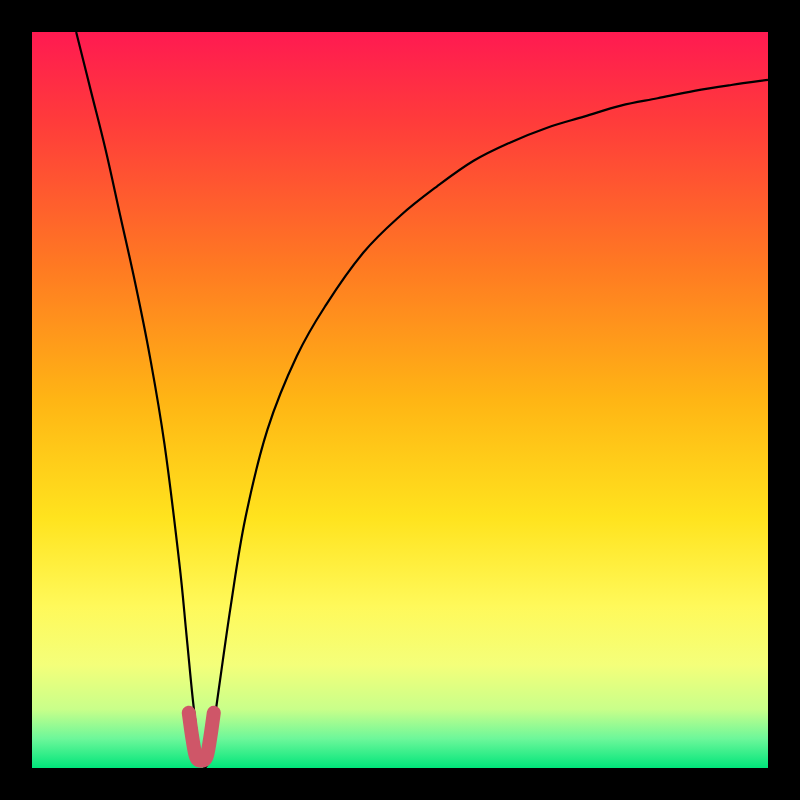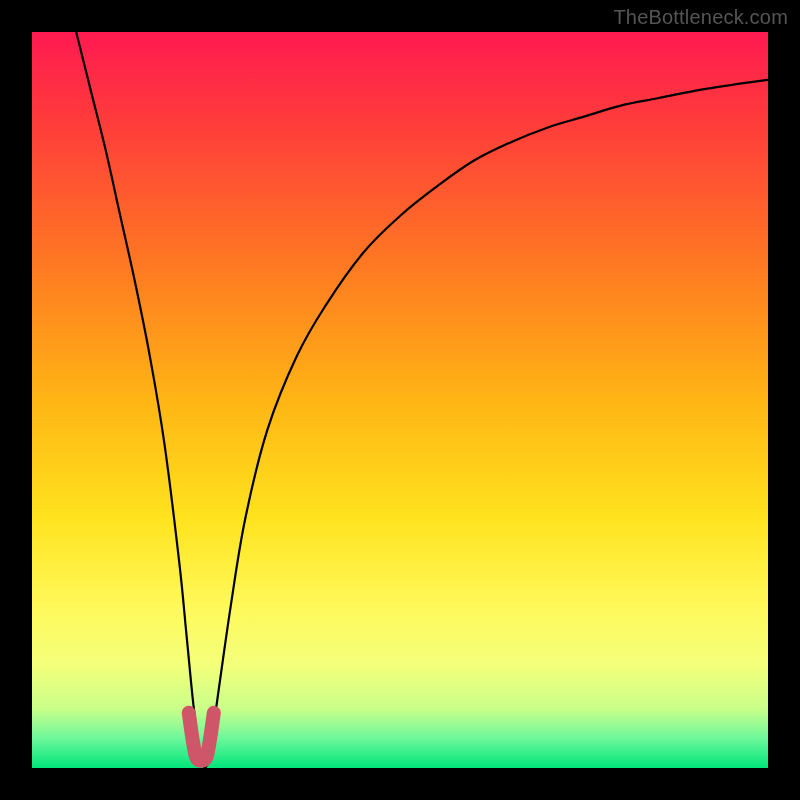--- a/index.html
+++ b/index.html
@@ -87,14 +87,13 @@
       </defs>
       <rect x="0" y="0" width="736" height="736" fill="url(#bg-grad)"></rect>
     </svg>
 
     <svg class="curve-layer" viewBox="0 0 736 736" preserveAspectRatio="none">
       <path id="curve-path" d="M 44.16 0.00 C 46.81 10.60, 53.58 37.68, 58.88 58.88 C 64.18 80.08, 68.30 95.24, 73.60 117.76 C 78.90 140.28, 83.02 160.15, 88.32 184.00 C 93.62 207.85, 97.74 225.07, 103.04 250.24 C 108.34 275.41, 112.46 294.69, 117.76 323.84 C 123.06 352.99, 127.18 375.07, 132.48 412.16 C 137.78 449.25, 143.23 495.48, 147.20 529.92 C 151.17 564.36, 151.91 577.02, 154.56 603.52 C 157.21 630.02, 159.27 654.60, 161.92 677.12 C 164.57 699.64, 166.63 719.37, 169.28 728.64 C 171.93 737.91, 173.99 737.91, 176.64 728.64 C 179.29 719.37, 180.03 704.94, 184.00 677.12 C 187.97 649.30, 193.42 608.52, 198.72 574.08 C 204.02 539.64, 206.82 517.56, 213.44 485.76 C 220.06 453.96, 226.25 426.59, 235.52 397.44 C 244.79 368.29, 254.36 346.36, 264.96 323.84 C 275.56 301.32, 282.48 290.87, 294.40 272.32 C 306.32 253.77, 317.95 236.70, 331.20 220.80 C 344.45 204.90, 354.75 195.92, 368.00 184.00 C 381.25 172.08, 391.55 164.50, 404.80 154.56 C 418.05 144.62, 428.35 136.75, 441.60 128.80 C 454.85 120.85, 465.15 116.36, 478.40 110.40 C 491.65 104.44, 501.95 100.32, 515.20 95.68 C 528.45 91.04, 538.75 88.61, 552.00 84.64 C 565.25 80.67, 575.55 76.91, 588.80 73.60 C 602.05 70.29, 612.35 68.89, 625.60 66.24 C 638.85 63.59, 649.15 61.26, 662.40 58.88 C 675.65 56.50, 685.95 54.98, 699.20 52.99 C 712.45 51.00, 729.38 48.77, 736.00 47.84"></path>
       <path id="marker-path" class="marker" d="M 156.77 680.80 C 157.43 685.44, 159.12 698.61, 160.45 706.56 C 161.77 714.51, 162.54 720.99, 164.13 724.96 C 165.72 728.93, 167.43 728.64, 169.28 728.64 C 171.13 728.64, 172.84 728.93, 174.43 724.96 C 176.02 720.99, 176.79 714.51, 178.11 706.56 C 179.44 698.61, 181.13 685.44, 181.79 680.80" style="stroke: rgb(207, 86, 104);"></path>
     </svg>
   </div>
 
-  <div class="watermark">TheBottleneck.com</div>
 </div>
 
 </body></html>

